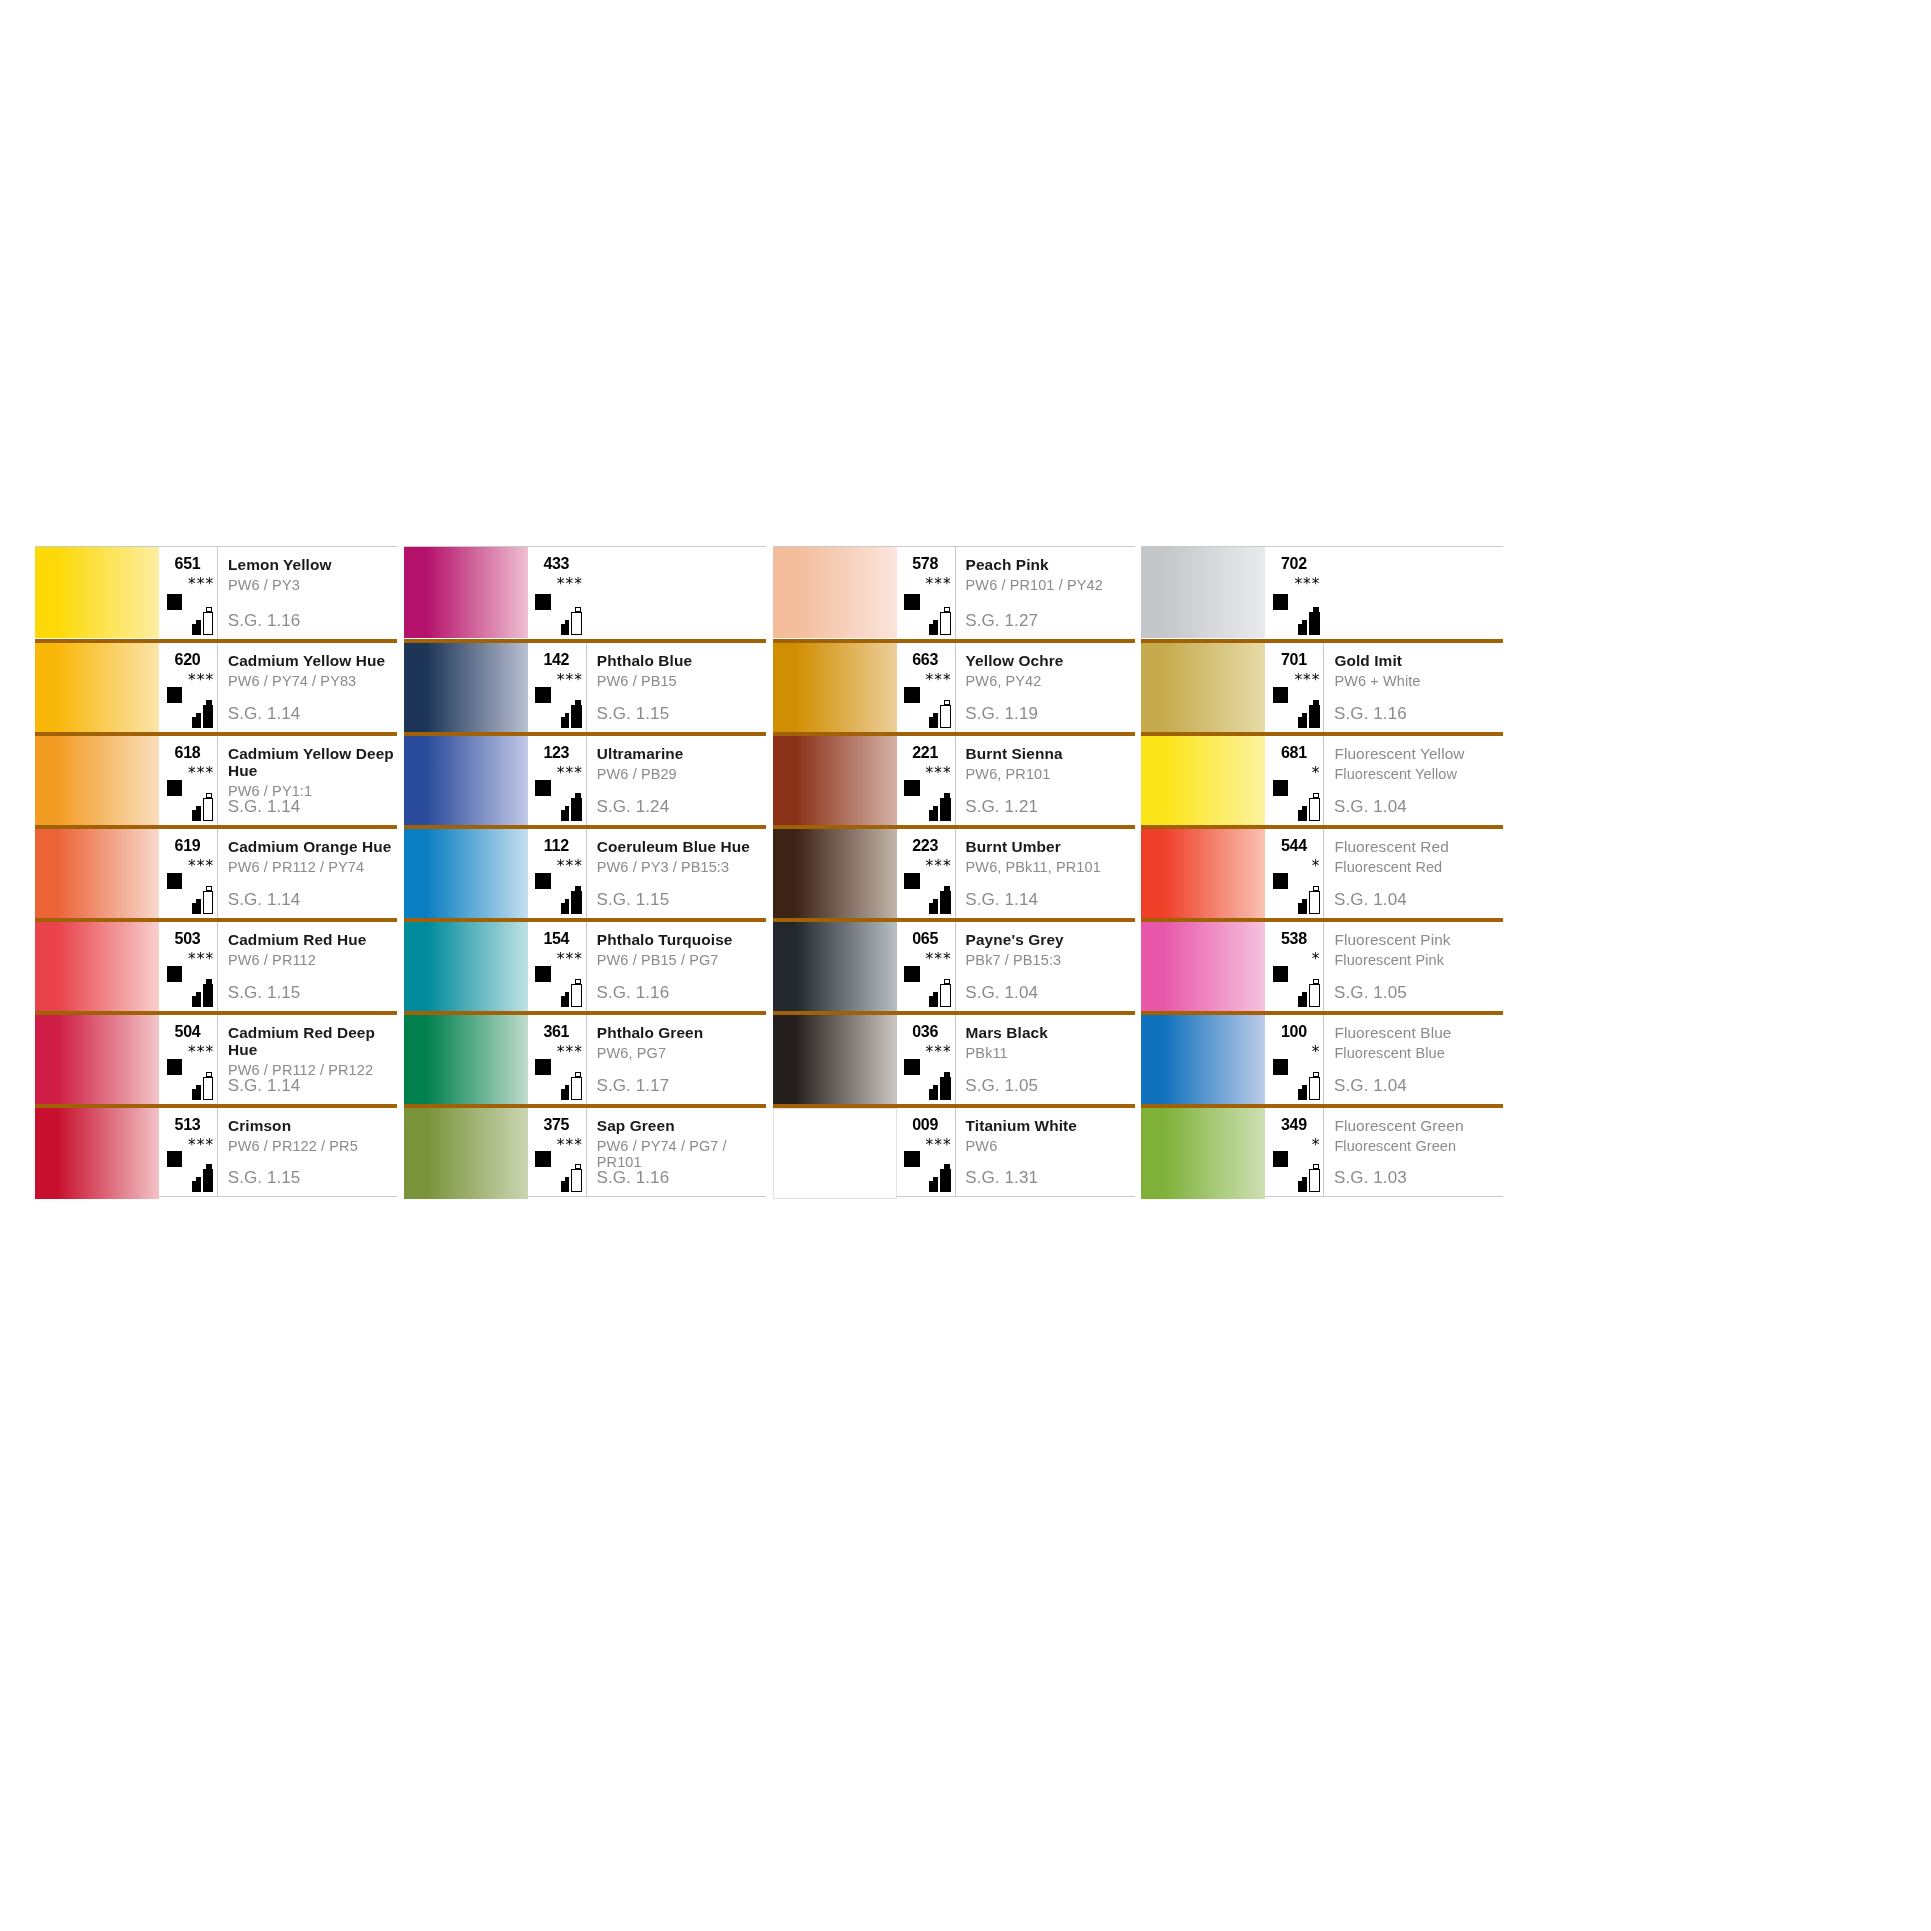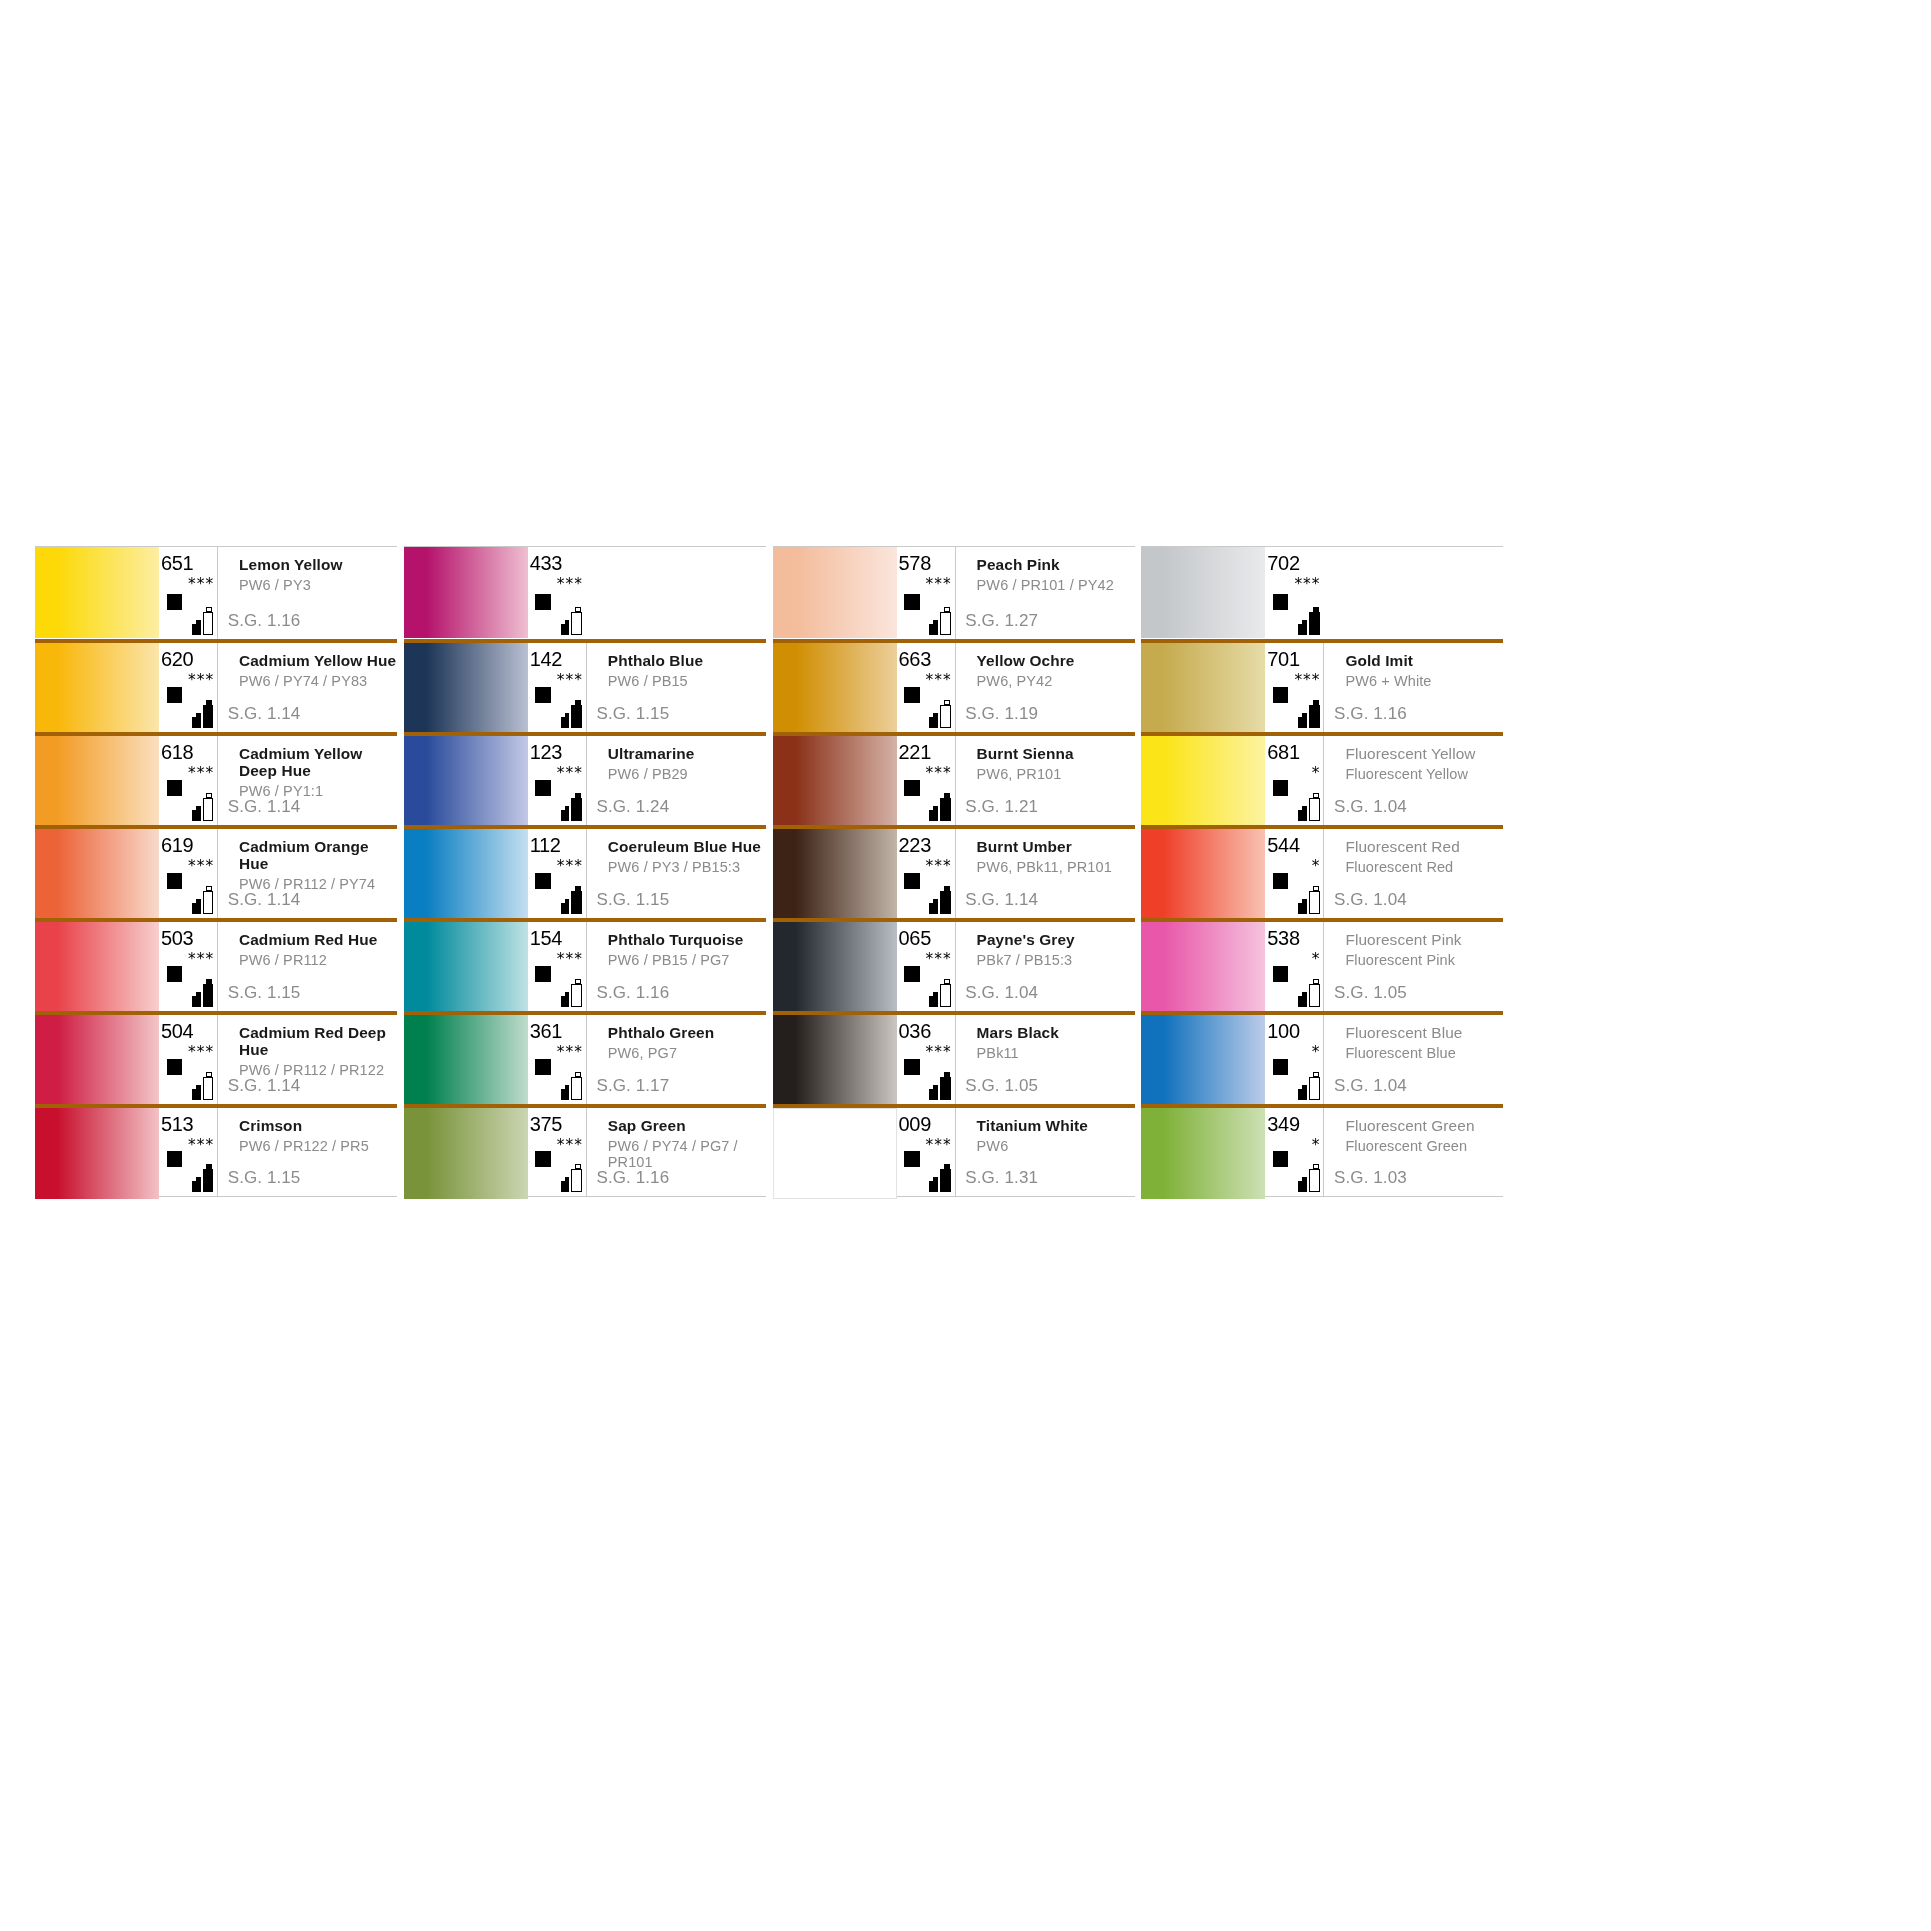--- a/index.html
+++ b/index.html
@@ -51,24 +51,24 @@
   }
 
   .code-col{
     width:58px;
     flex:0 0 58px;
     position:relative;
     box-sizing:border-box;
     padding-left:1.9px;
   }
   .code-num{
-    font-size:20px;
-    font-weight:normal;
+    font-size:16px;
+    font-weight:bold;
     color:#000000;
-    text-align:left;
+    text-align:center;
     line-height:21px;
     padding-top:5.8px;
     padding-right:2.9px;
     letter-spacing:-0.3px;
   }
   .lightfast{
     font-size:15.4px;
     color:#000000;
     text-align:right;
     padding-right:2.9px;
@@ -133,21 +133,21 @@
     box-sizing:border-box;
   }
   .cons.filled .bar-tall{background:#000000;}
   .cons.filled .bar-tall-cap{background:#000000;}
   .cons.outline .bar-tall{background:#ffffff;border:1.4px solid #000000;}
   .cons.outline .bar-tall-cap{background:#ffffff;border:1.4px solid #000000;}
 
   .info-col{
     flex:1 1 auto;
     border-left:1px solid #c9c9c9;
-    padding-left:21px;
+    padding-left:10px;
     position:relative;
     box-sizing:border-box;
   }
   .cname{
     font-size:15.4px;
     font-weight:bold;
     color:#1a1a1a;
     line-height:17.4px;
     padding-top:8.7px;
     letter-spacing:0.1px;

